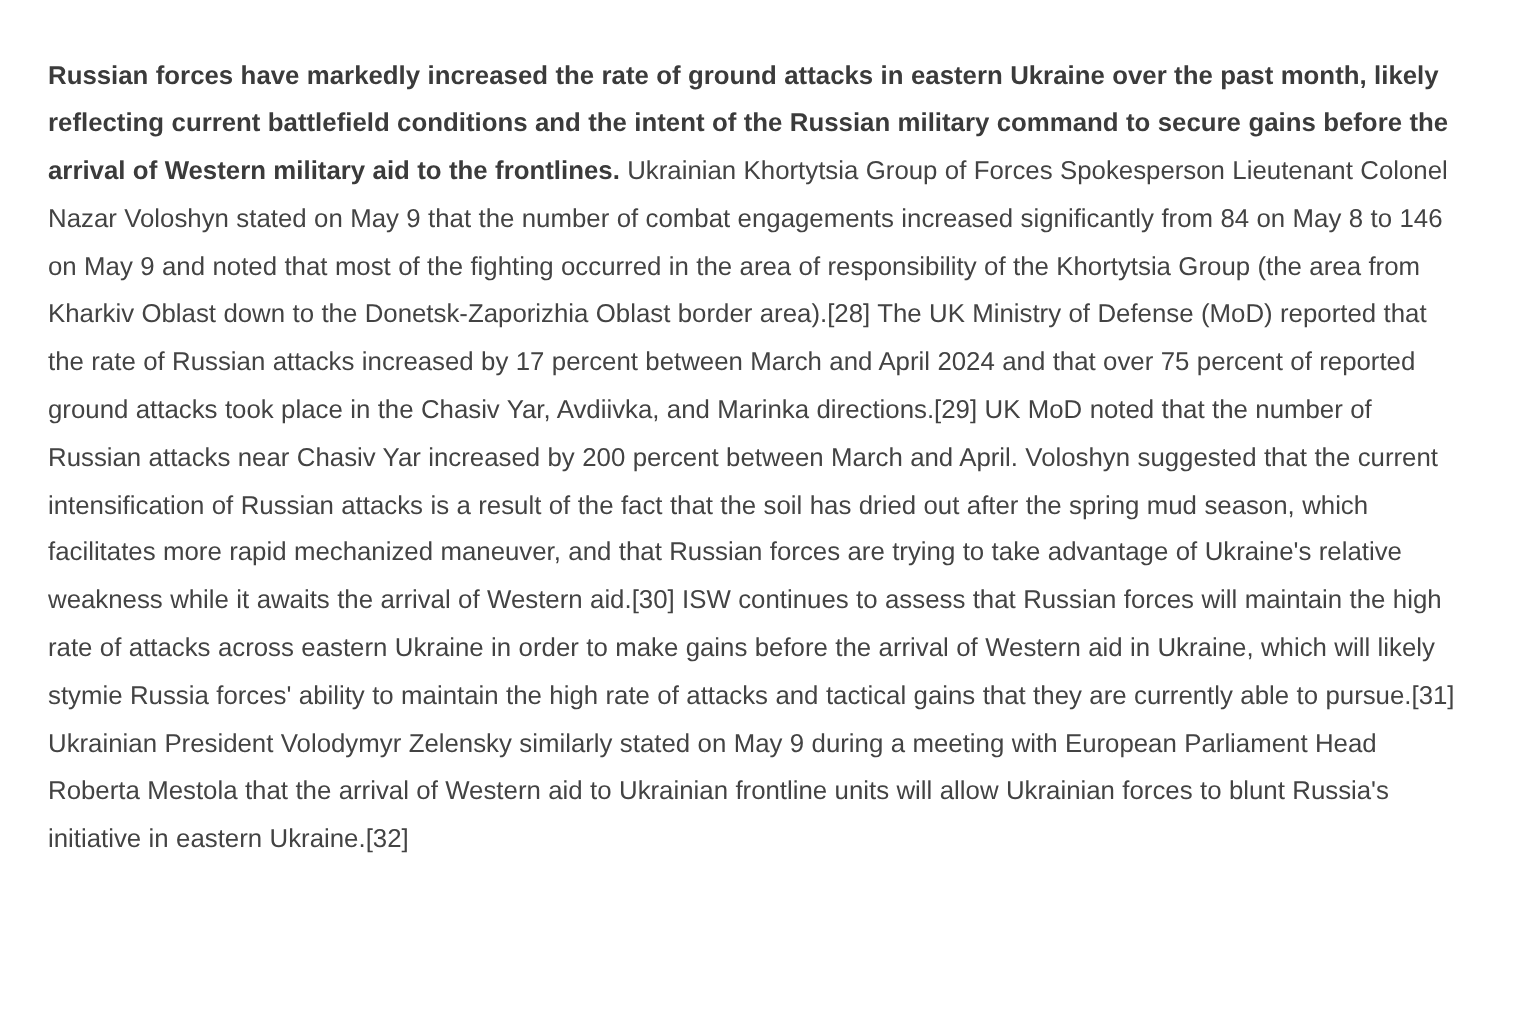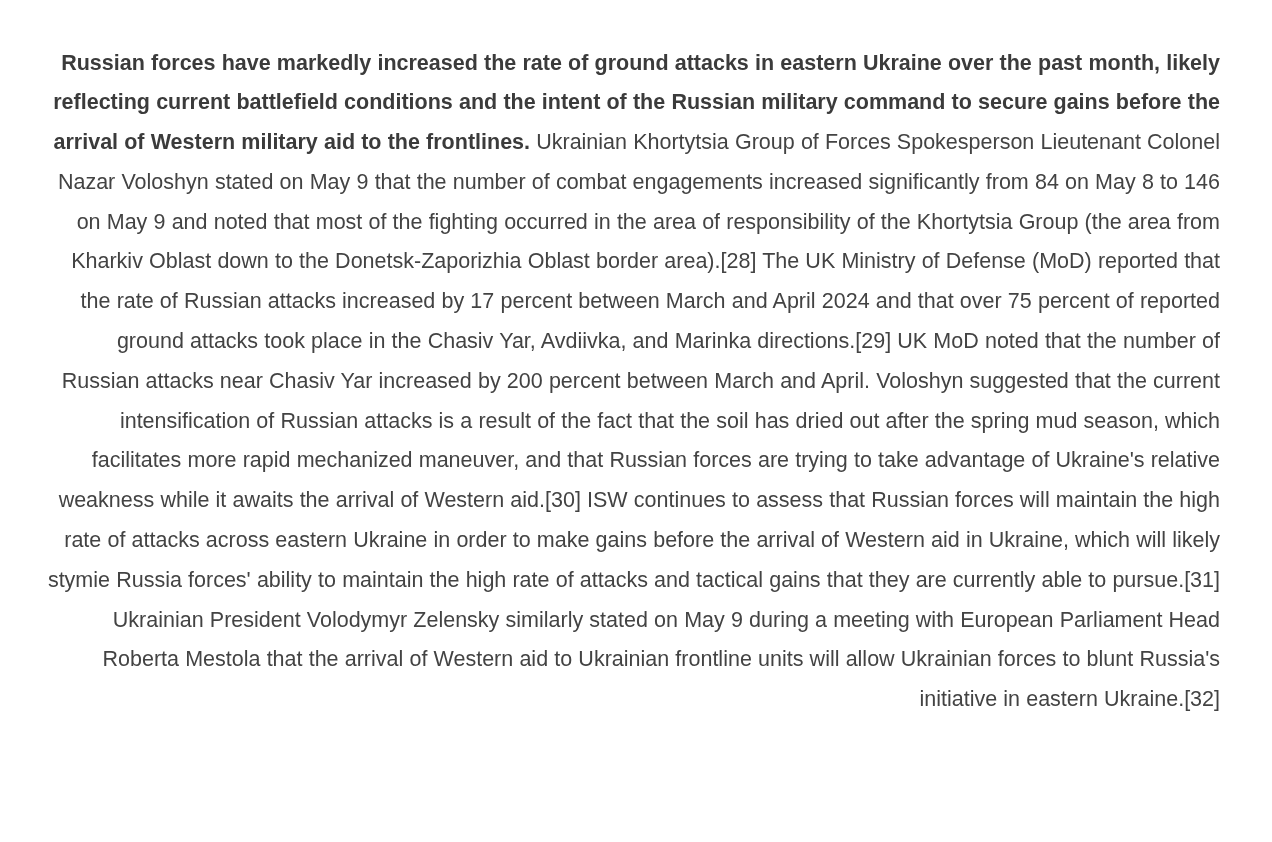--- a/index.html
+++ b/index.html
@@ -18,21 +18,21 @@
     box-sizing: border-box;
     width: 1272px;
     height: 842px;
     padding: 22px 52px 0 40px;
     background: #ffffff;
   }
   .paragraph {
     font-size: 21.5px;
     line-height: 39.8px;
     color: #434343;
-    text-align: right;
+    text-align: left;
     letter-spacing: 0.0px;
     word-spacing: 0.2px;
   }
   .lead {
     font-weight: bold;
     color: #3b3b3b;
   }
   .body-text {
     font-weight: normal;
     color: #434343;

